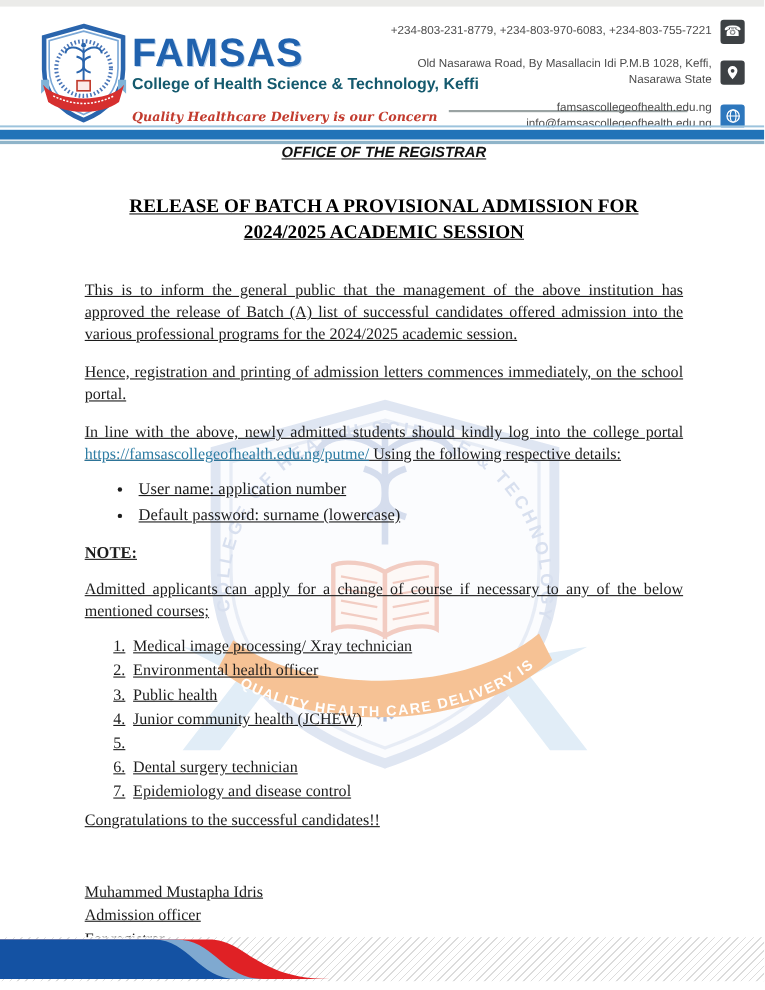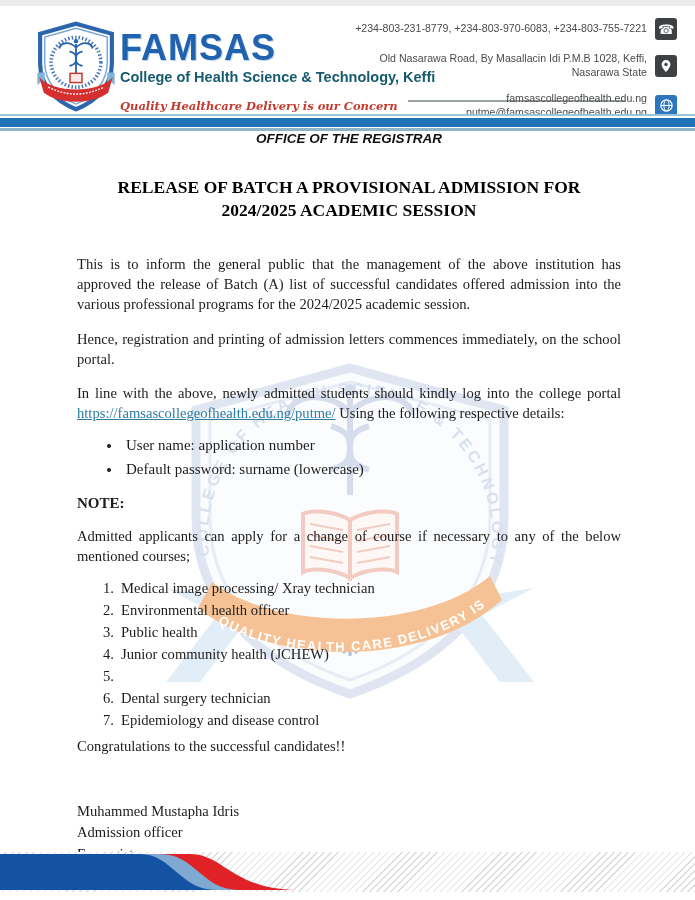--- a/index.html
+++ b/index.html
@@ -46,21 +46,21 @@
   .hs2{height:2px;background:#ffffff;}
   .hs3{height:9px;background:#2173b8;}
   .hs4{height:1px;background:#ffffff;}
   .hs5{height:3px;background:#8fb4c9;}
 
   
   .watermark{position:absolute;left:138px;top:360px;width:424px;height:345px;
     opacity:0.55;pointer-events:none;}
 
   
-  .doc{position:absolute;left:77px;top:131px;width:544px;}
+  .doc{position:absolute;left:77px;top:131px;width:544px;text-decoration:underline;}
   .office-line{
     text-align:center;font-family:"Liberation Sans", sans-serif;
     font-weight:bold;font-style:italic;font-size:13.5px;color:#111;
   }
   .doc-title{
     margin:30px auto 0 auto;max-width:480px;text-align:center;
     font-weight:bold;font-size:17.5px;line-height:1.32;color:#000;
   }
   .para{margin:14px 0 0 0;font-size:14.6px;line-height:1.38;text-align:justify;}
   .para.first{margin-top:32px;}
@@ -132,21 +132,21 @@
         <div class="icon-box icon-dark">
           <svg width="14" height="14" viewBox="0 0 14 14">
             <path d="M7,1 a4.4,4.4 0 0 1 4.4,4.4 C11.4,8.6 7,13 7,13 S2.6,8.6 2.6,5.4 A4.4,4.4 0 0 1 7,1 Z" fill="#ffffff"></path>
             <circle cx="7" cy="5.4" r="1.7" fill="#3d4144"></circle>
           </svg>
         </div>
       </div>
       <div class="contact-row">
         <div class="contact-text">
           <div>famsascollegeofhealth.edu.ng</div>
-          <div>putme@famsascollegeofhealth.edu.ng</div>
+          <div>info@famsascollegeofhealth.edu.ng</div>
         </div>
         <div class="icon-box icon-blue">
           <svg width="15" height="15" viewBox="0 0 15 15">
             <circle cx="7.5" cy="7.5" r="5.6" fill="none" stroke="#ffffff" stroke-width="1.2"></circle>
             <ellipse cx="7.5" cy="7.5" rx="2.6" ry="5.6" fill="none" stroke="#ffffff" stroke-width="1"></ellipse>
             <line x1="1.9" y1="7.5" x2="13.1" y2="7.5" stroke="#ffffff" stroke-width="1"></line>
           </svg>
         </div>
       </div>
     </div>

